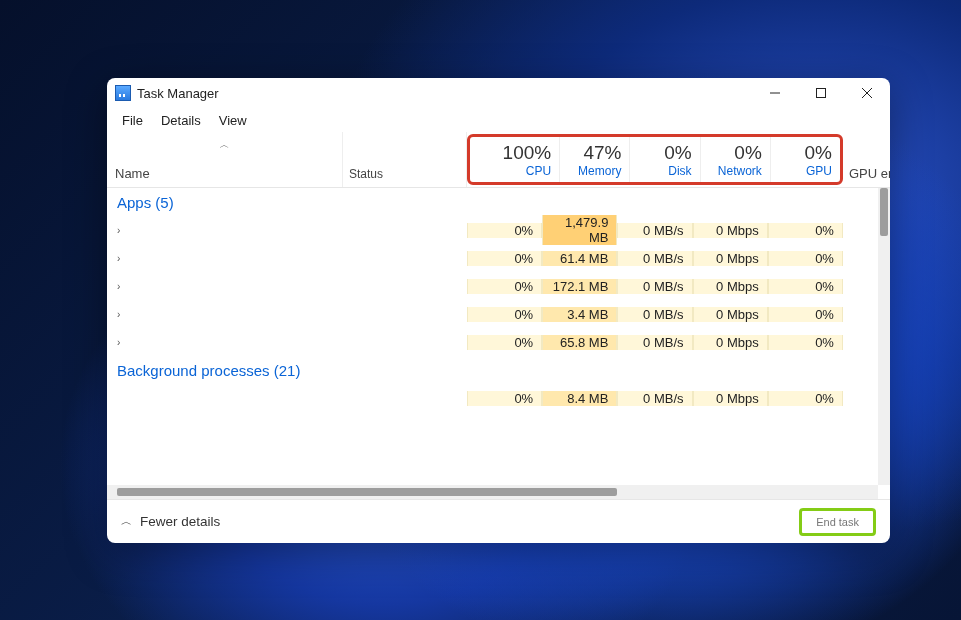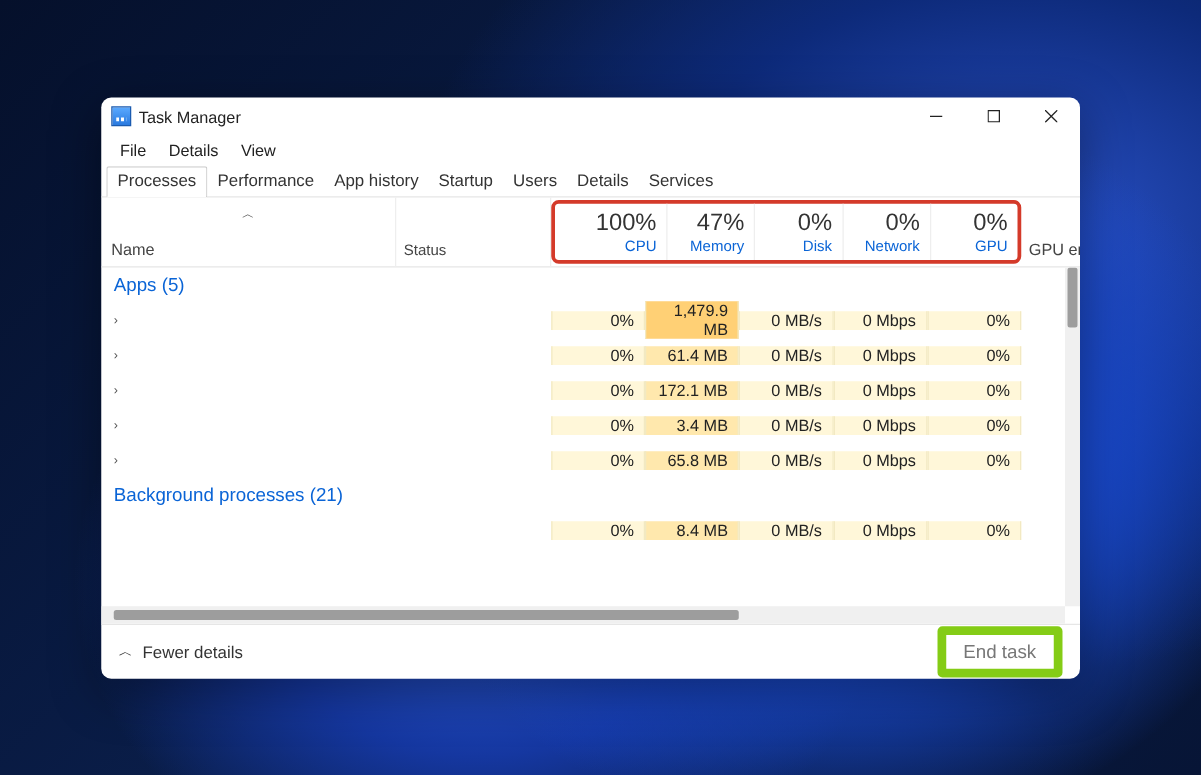--- a/index.html
+++ b/index.html
@@ -17,21 +17,21 @@
   .desktop {
     position: absolute; inset: 0;
     background:
       radial-gradient(ellipse 600px 500px at 70% 60%, #3b7ff7 0%, #1a4bd1 30%, transparent 60%),
       radial-gradient(ellipse 500px 400px at 40% 75%, #2e5fe0 0%, #1537a0 35%, transparent 65%),
       radial-gradient(ellipse 700px 500px at 85% 30%, #2a52c9 0%, #0d2a7a 40%, transparent 70%),
       linear-gradient(135deg, #05102b 0%, #0a1e4a 50%, #071536 100%);
   }
   .window {
     position: absolute;
-    left: 81px; top: 78px;
+    left: 107px; top: 78px;
     width: 783px; height: 465px;
     background: #fff;
     border-radius: 8px;
     box-shadow: 0 10px 40px rgba(0,0,0,0.4);
     display: flex; flex-direction: column;
     overflow: hidden;
   }
   
   .titlebar {
     height: 30px;
@@ -134,22 +134,22 @@
   .hscroll .thumb { position:absolute; top:3px; bottom:3px; left:10px; width:500px; background:#9d9d9d; border-radius:2px;}
   
   .footer {
     height: 44px; border-top:1px solid #e6e6e6;
     display:flex; align-items:center; padding:0 14px;
   }
   .fewer-details { display:flex; align-items:center; gap:8px; font-size:13.5px; color:#333;}
   .chev-up { font-size:11px; }
   .endtask {
     margin-left:auto;
-    border:7px solid #84cc16; border-radius:4px;
-    padding:5px 14px; font-size:15px; color:#777; background:#fff;
+    border:3px solid #84cc16; border-radius:4px;
+    padding:5px 14px; font-size:11px; color:#777; background:#fff;
   }
 </style>
 </head>
 <body>
 
 <div class="desktop"></div>
 
 <div class="window">
 
   <div class="titlebar">
@@ -174,29 +174,20 @@
       </div>
     </div>
   </div>
 
   <div class="menubar">
     <div class="menu-item">File</div>
     <div class="menu-item">Details</div>
     <div class="menu-item">View</div>
   </div>
 
-  <div class="tabsrow">
-    <div class="tab-item active">Processes</div>
-    <div class="tab-item">Performance</div>
-    <div class="tab-item">App history</div>
-    <div class="tab-item">Startup</div>
-    <div class="tab-item">Users</div>
-    <div class="tab-item">Details</div>
-    <div class="tab-item">Services</div>
-  </div>
 
   <div class="colheader">
     <div class="hdr-name">
       <span class="sort-chevron">︿</span>
       <span class="label">Name</span>
     </div>
     <div class="hdr-status">
       <span>Status</span>
     </div>
     <div class="hdr-metrics">

